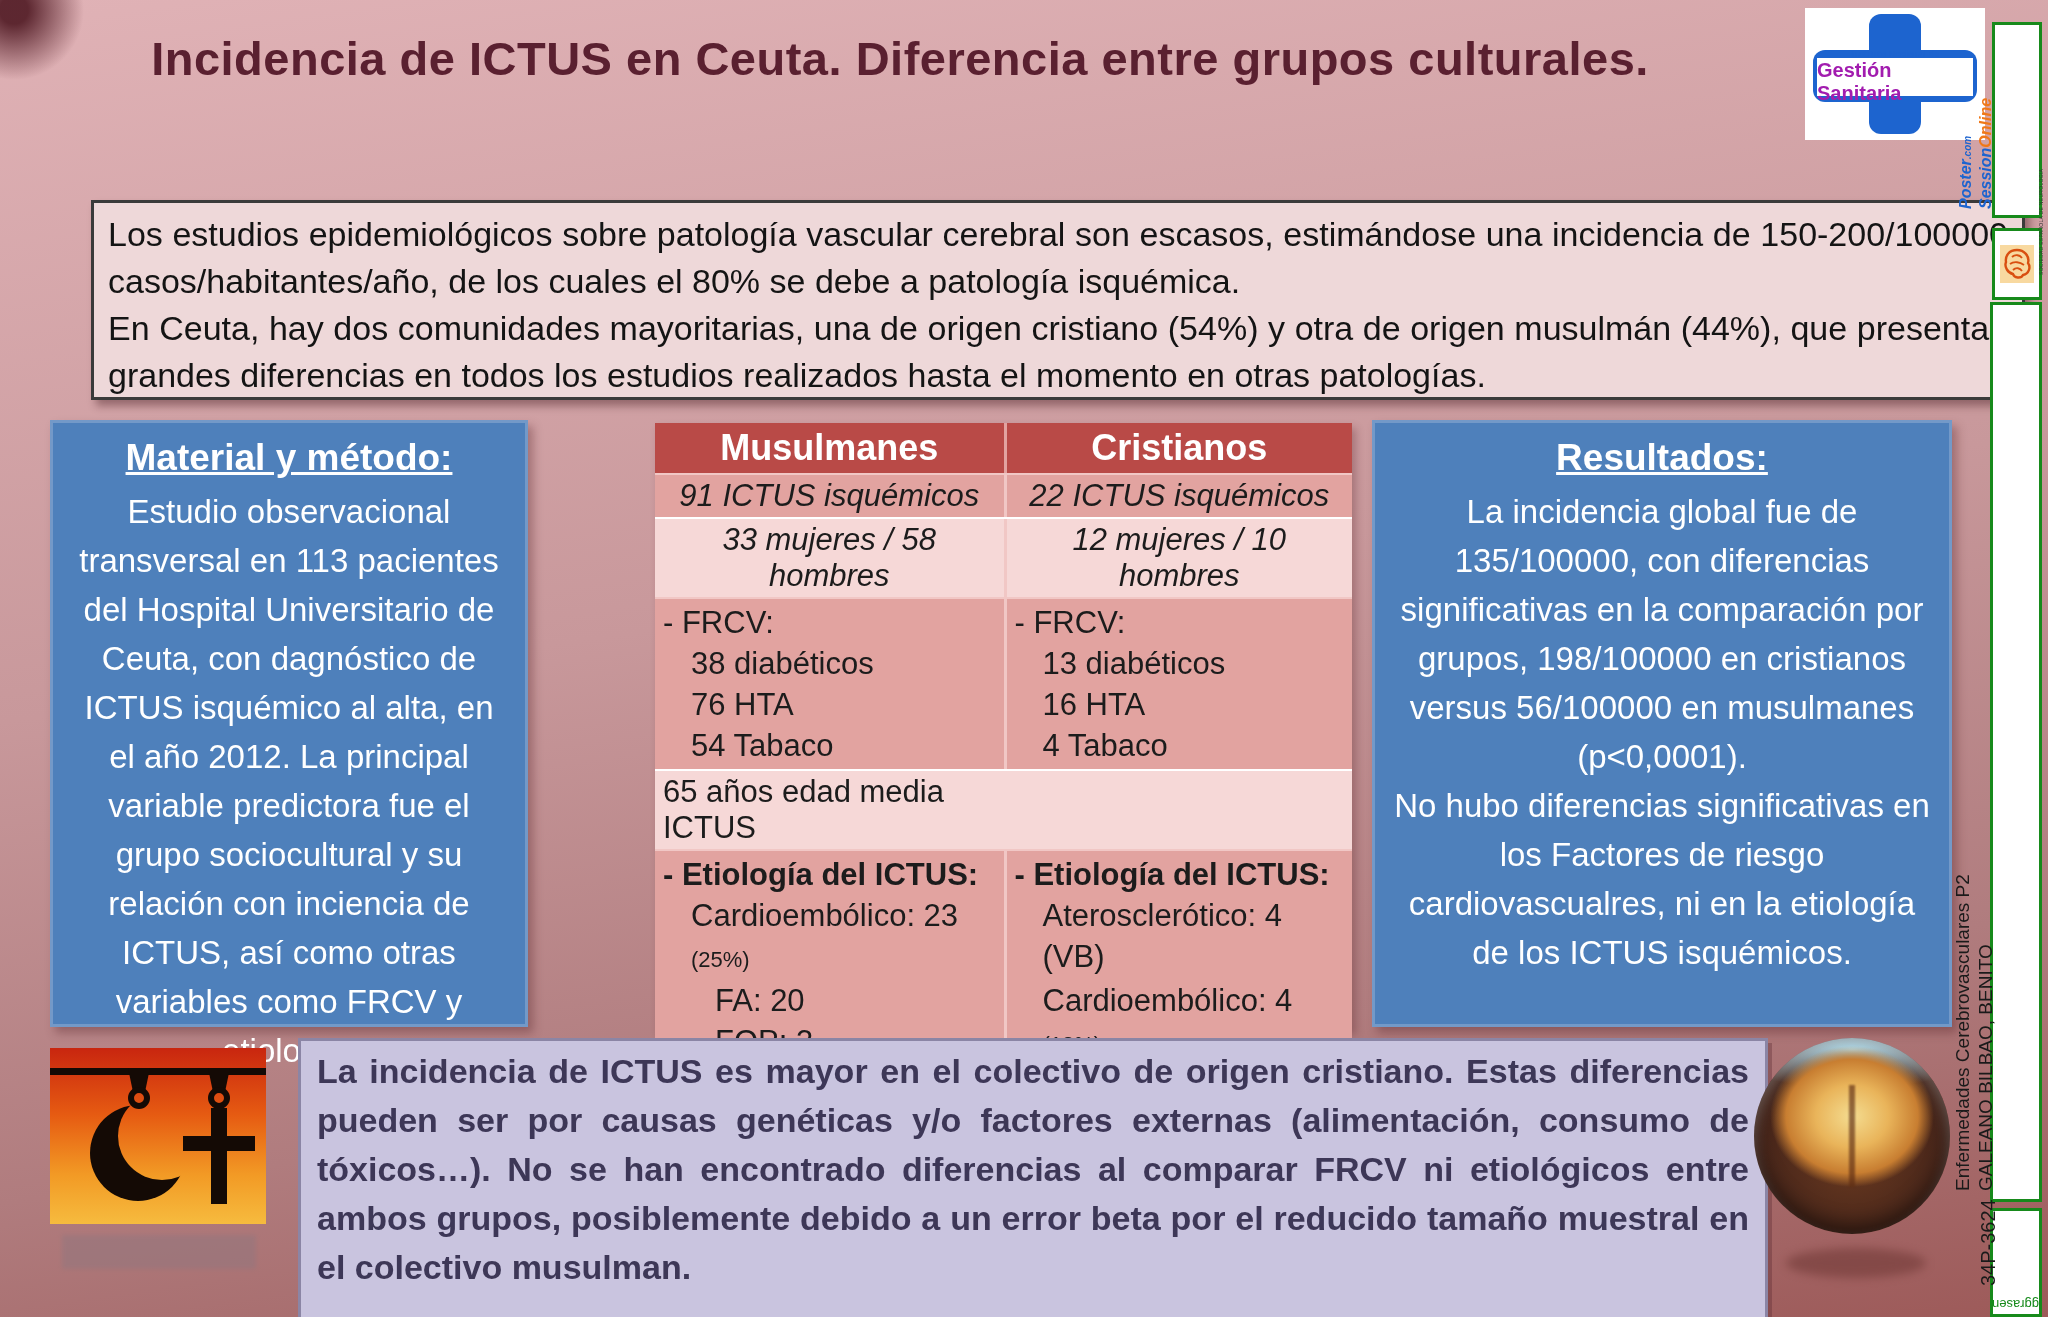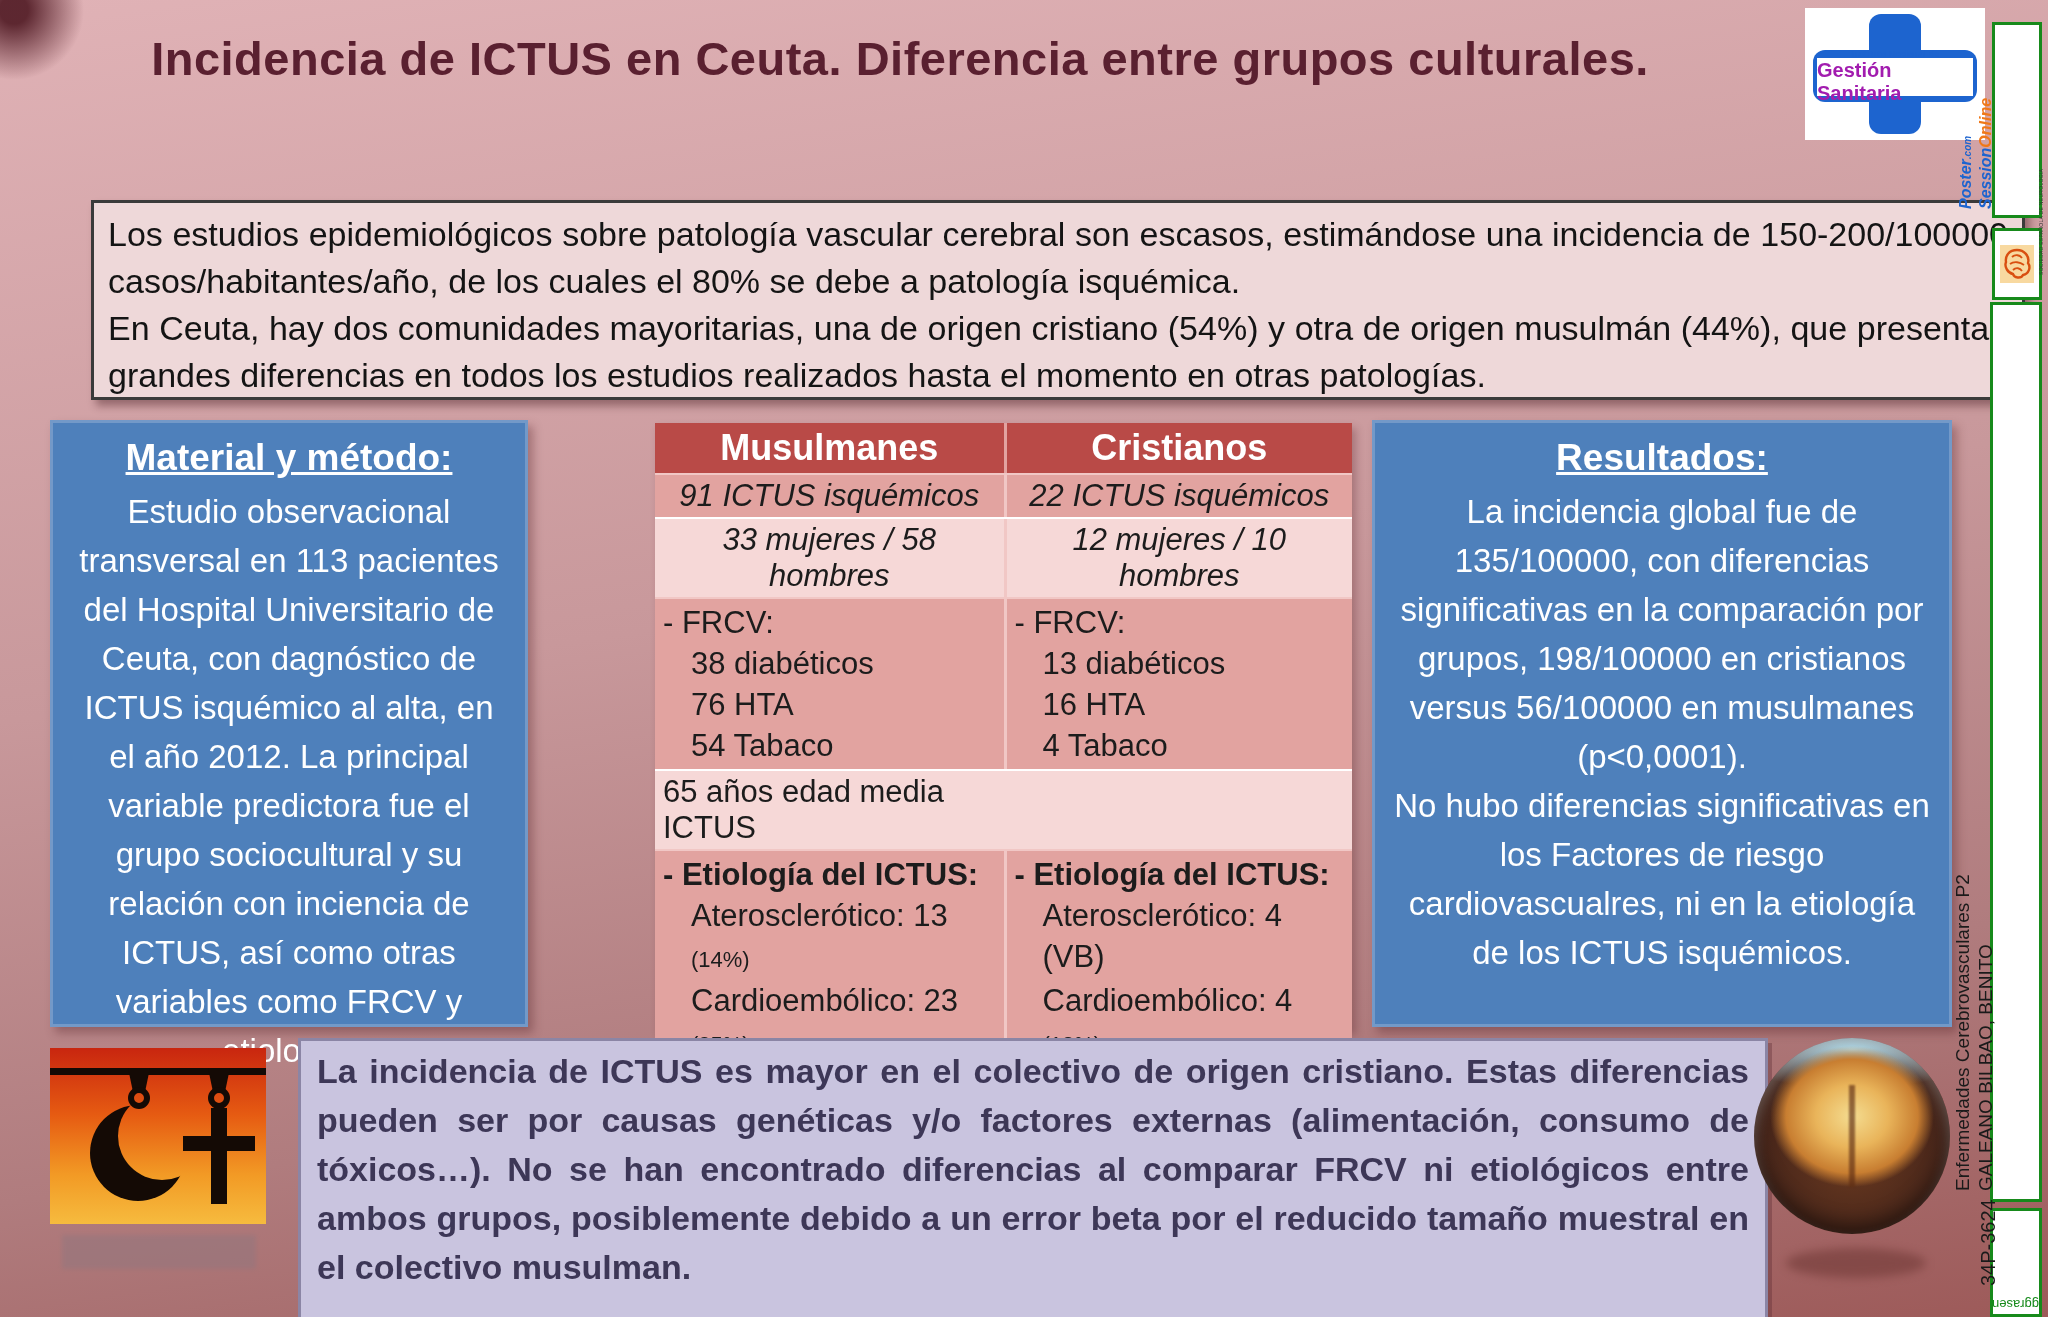--- a/index.html
+++ b/index.html
@@ -203,21 +203,20 @@
       <div class="ind1">16 HTA</div>
       <div class="ind1">4 Tabaco</div>
     </div>
   </div>
   <div class="trow light">
     <div>65 años edad media ICTUS</div>
   </div>
   <div class="trow dark">
     <div class="blockcell">
       <div class="bold">- Etiología del ICTUS:</div>
-      <div class="ind1"><span>Aterosclerótico: 13</span> <span class="pct">(14%)</span></div>
       <div class="ind1"><span>Cardioembólico: 23</span> <span class="pct">(25%)</span></div>
       <div class="ind2">FA: 20</div>
       <div class="ind2">FOP: 3</div>
       <div class="ind1"><span>Lacunares: 51</span> <span class="pct">(56%)</span></div>
       <div class="ind1">Otros: 4</div>
     </div>
     <div class="blockcell">
       <div class="bold">- Etiología del ICTUS:</div>
       <div class="ind1"><span>Aterosclerótico: 4 (VB)</span> <span class="pct"></span></div>
       <div class="ind1"><span>Cardioembólico: 4</span> <span class="pct">(18%)</span></div>

